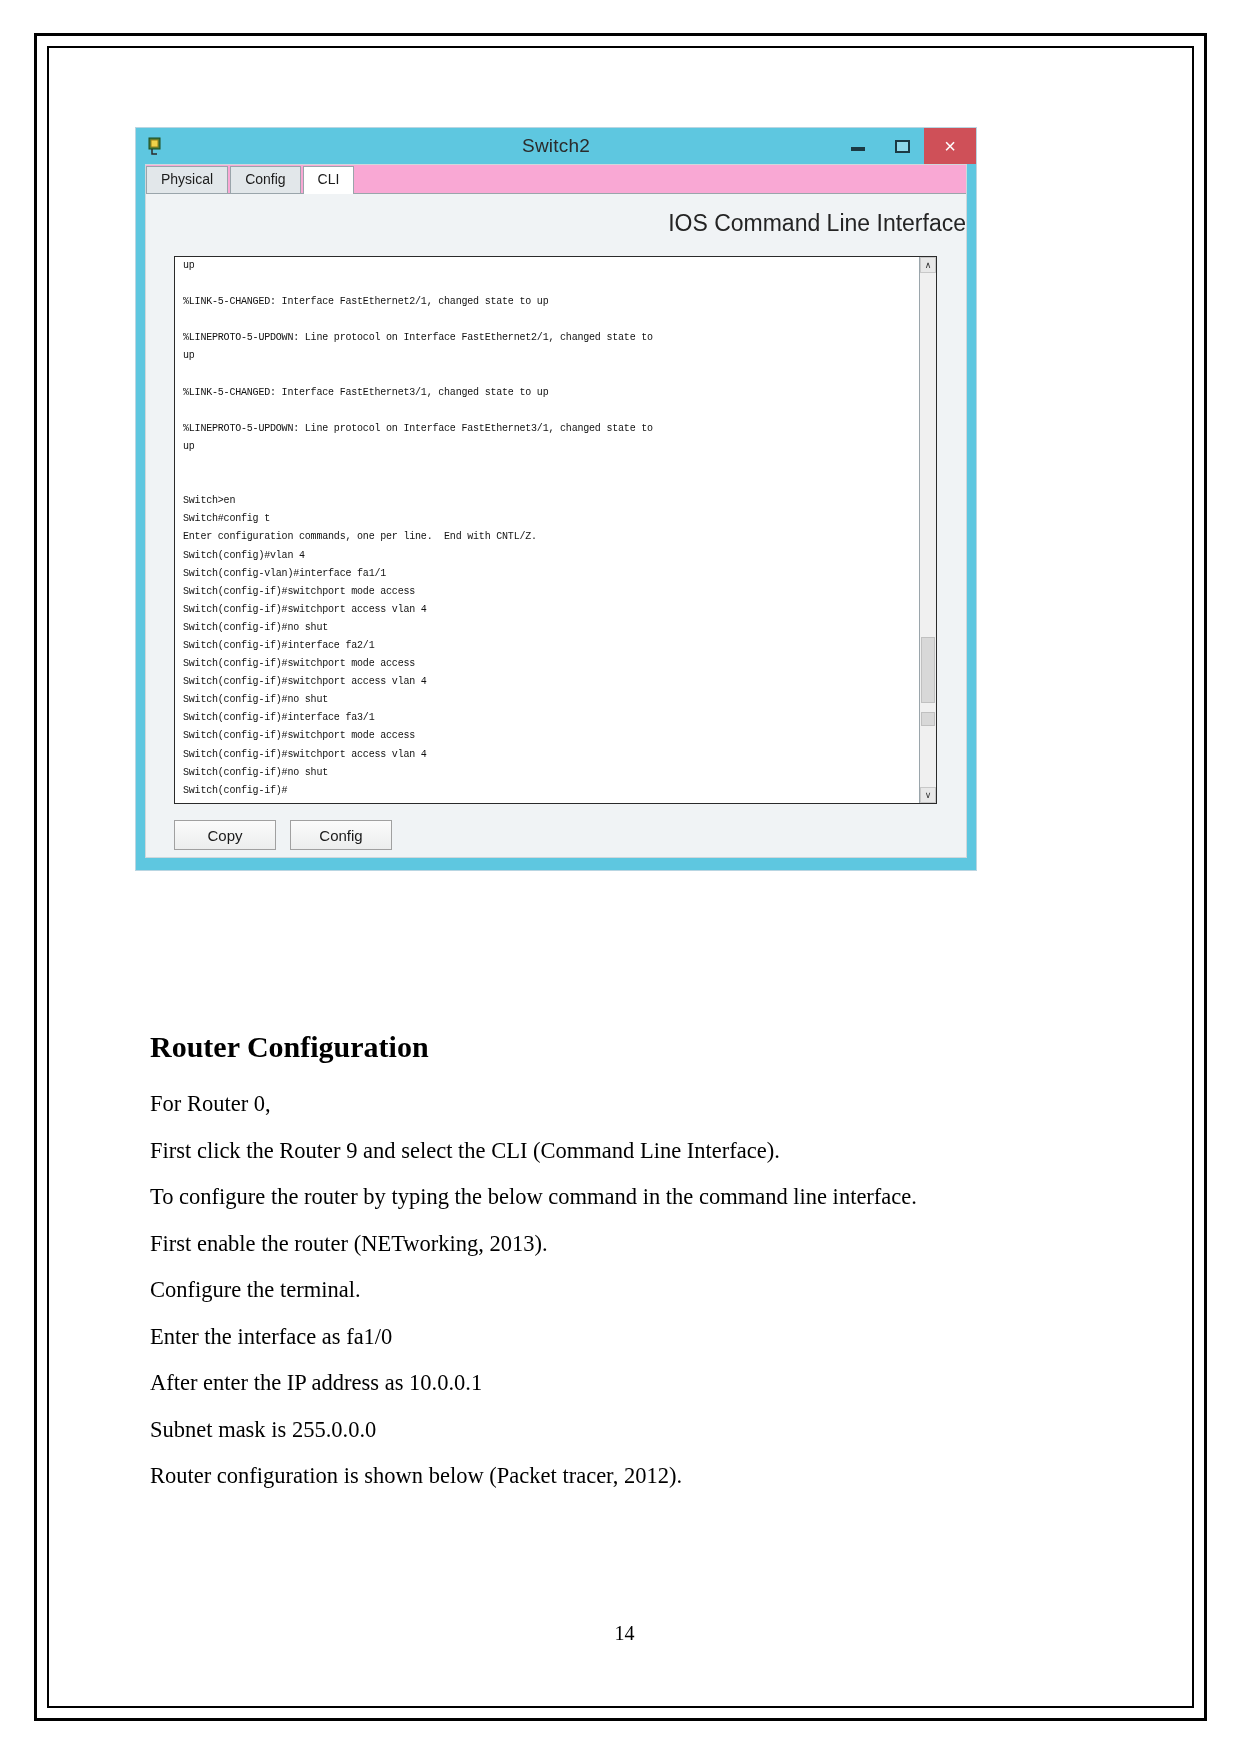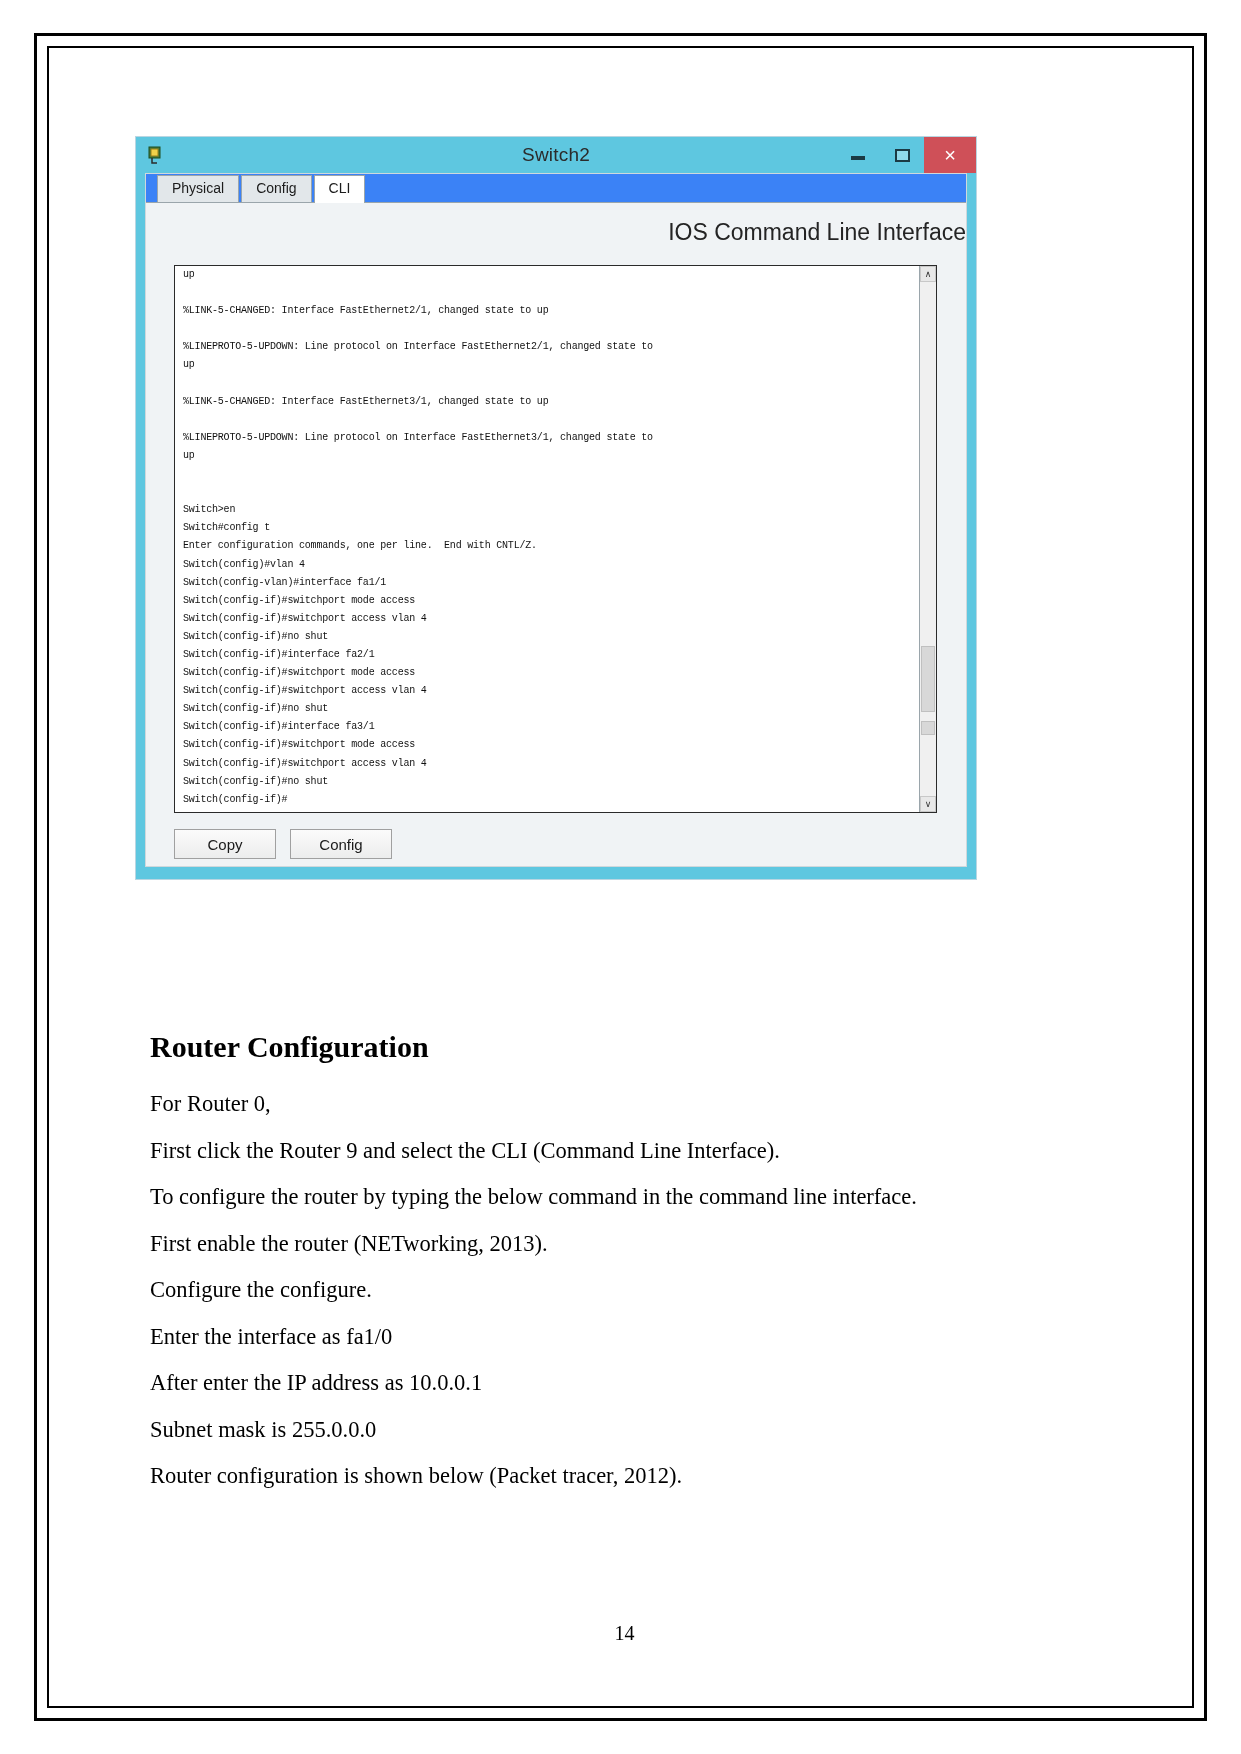--- a/index.html
+++ b/index.html
@@ -32,21 +32,21 @@
     width: 1147px;
     height: 1662px;
     border: 2px solid #000000;
     box-sizing: border-box;
   }
 
   
   .app-window {
     position: absolute;
     left: 135px;
-    top: 136px;
+    top: 127px;
     width: 842px;
     height: 744px;
     background: #e9eef2;
     border: 1px solid #b9d6e2;
     box-sizing: border-box;
   }
   .window-chrome {
     position: absolute;
     left: 0; top: 0;
     width: 100%;
@@ -124,25 +124,25 @@
     right: 9px;
     bottom: 12px;
     background: #eef2f4;
     border: 1px solid #cfd8dc;
     box-sizing: border-box;
   }
 
   .tabstrip {
     position: relative;
     height: 29px;
-    background: #3b82f6;
+    background: #f9a8d4;
     border-bottom: 1px solid #9aa5ab;
     display: flex;
     align-items: flex-end;
-    padding-left: 11px;
+    padding-left: 0;
     box-sizing: border-box;
   }
   .tab {
     font-family: "Liberation Sans", sans-serif;
     font-size: 14px;
     color: #1c1c1c;
     padding: 4px 14px 5px 14px;
     border: 1px solid #9aa5ab;
     border-bottom: none;
     background: #e2e7ea;
@@ -397,20 +397,20 @@
     </div>
   </div>
 </div>
 
 <div class="article">
   <h3>Router Configuration</h3>
   <p>For Router 0,</p>
   <p>First  click the Router 9 and select the CLI (Command Line Interface).</p>
   <p>To configure the router by typing the below command in the command line interface.</p>
   <p>First enable the router (NETworking, 2013).</p>
-  <p>Configure the configure.</p>
+  <p>Configure the terminal.</p>
   <p>Enter the interface as fa1/0</p>
   <p>After enter the IP address as 10.0.0.1</p>
   <p>Subnet mask is 255.0.0.0</p>
   <p>Router configuration is shown below (Packet tracer, 2012).</p>
 </div>
 
 <div class="page-number">14</div>
 
 </body></html>

